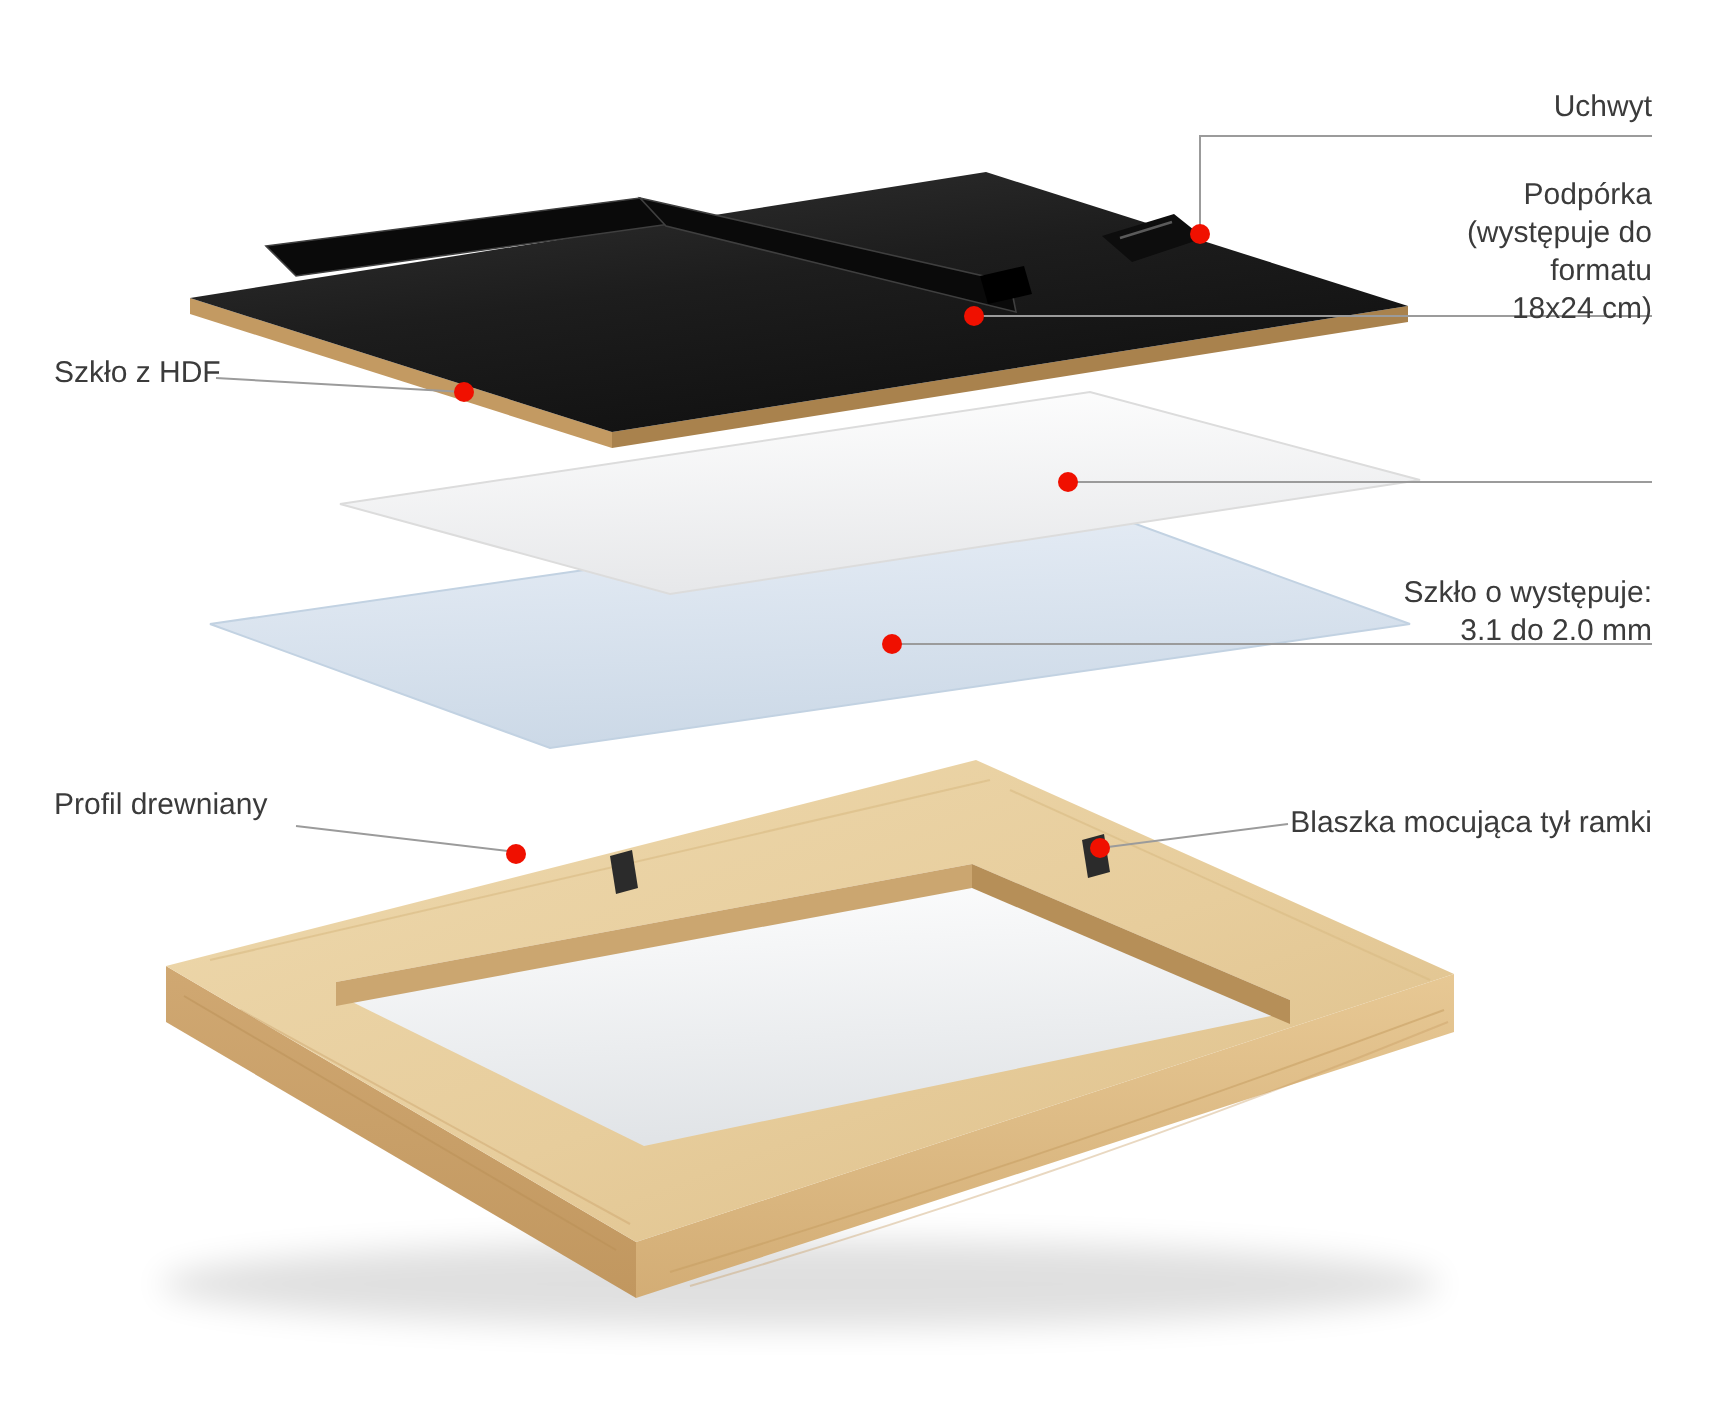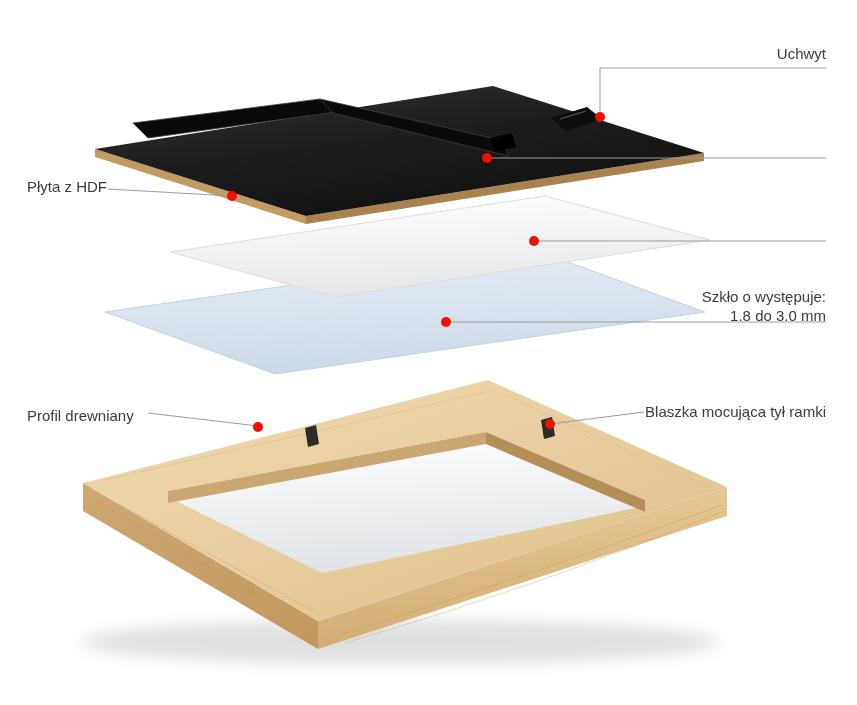--- a/index.html
+++ b/index.html
@@ -105,26 +105,32 @@
     <circle cx="487" cy="158" r="5" fill="#f01000"></circle>
     <circle cx="232" cy="196" r="5" fill="#f01000"></circle>
     <circle cx="534" cy="241" r="5" fill="#f01000"></circle>
     <circle cx="446" cy="322" r="5" fill="#f01000"></circle>
     <circle cx="258" cy="427" r="5" fill="#f01000"></circle>
     <circle cx="550" cy="424" r="5" fill="#f01000"></circle>
   </svg>
 
   <div class="label right" style="top:44px;right:31px;">Uchwyt</div>
 
+  <div class="label right" style="top:88px;right:31px;">
+    <div>Podpórka</div>
+    <div>(występuje do</div>
+    <div>formatu</div>
+    <div>18x24 cm)</div>
+  </div>
 
-  <div class="label" style="top:177px;left:27px;">Płyta z HDF</div>
+  <div class="label" style="top:177px;left:27px;">Szkło z HDF</div>
 
 
   <div class="label right" style="top:287px;right:31px;">
     <div>Szkło o występuje:</div>
-    <div>1.8 do 3.0 mm</div>
+    <div>3.1 do 2.0 mm</div>
   </div>
 
-  <div class="label" style="top:406px;left:27px;text-align:right;">Profil drewniany</div>
+  <div class="label" style="top:393px;left:27px;text-align:right;">Profil drewniany</div>
 
   <div class="label right" style="top:402px;right:31px;">Blaszka mocująca tył ramki</div>
 
 </div>
 
 </body></html>

